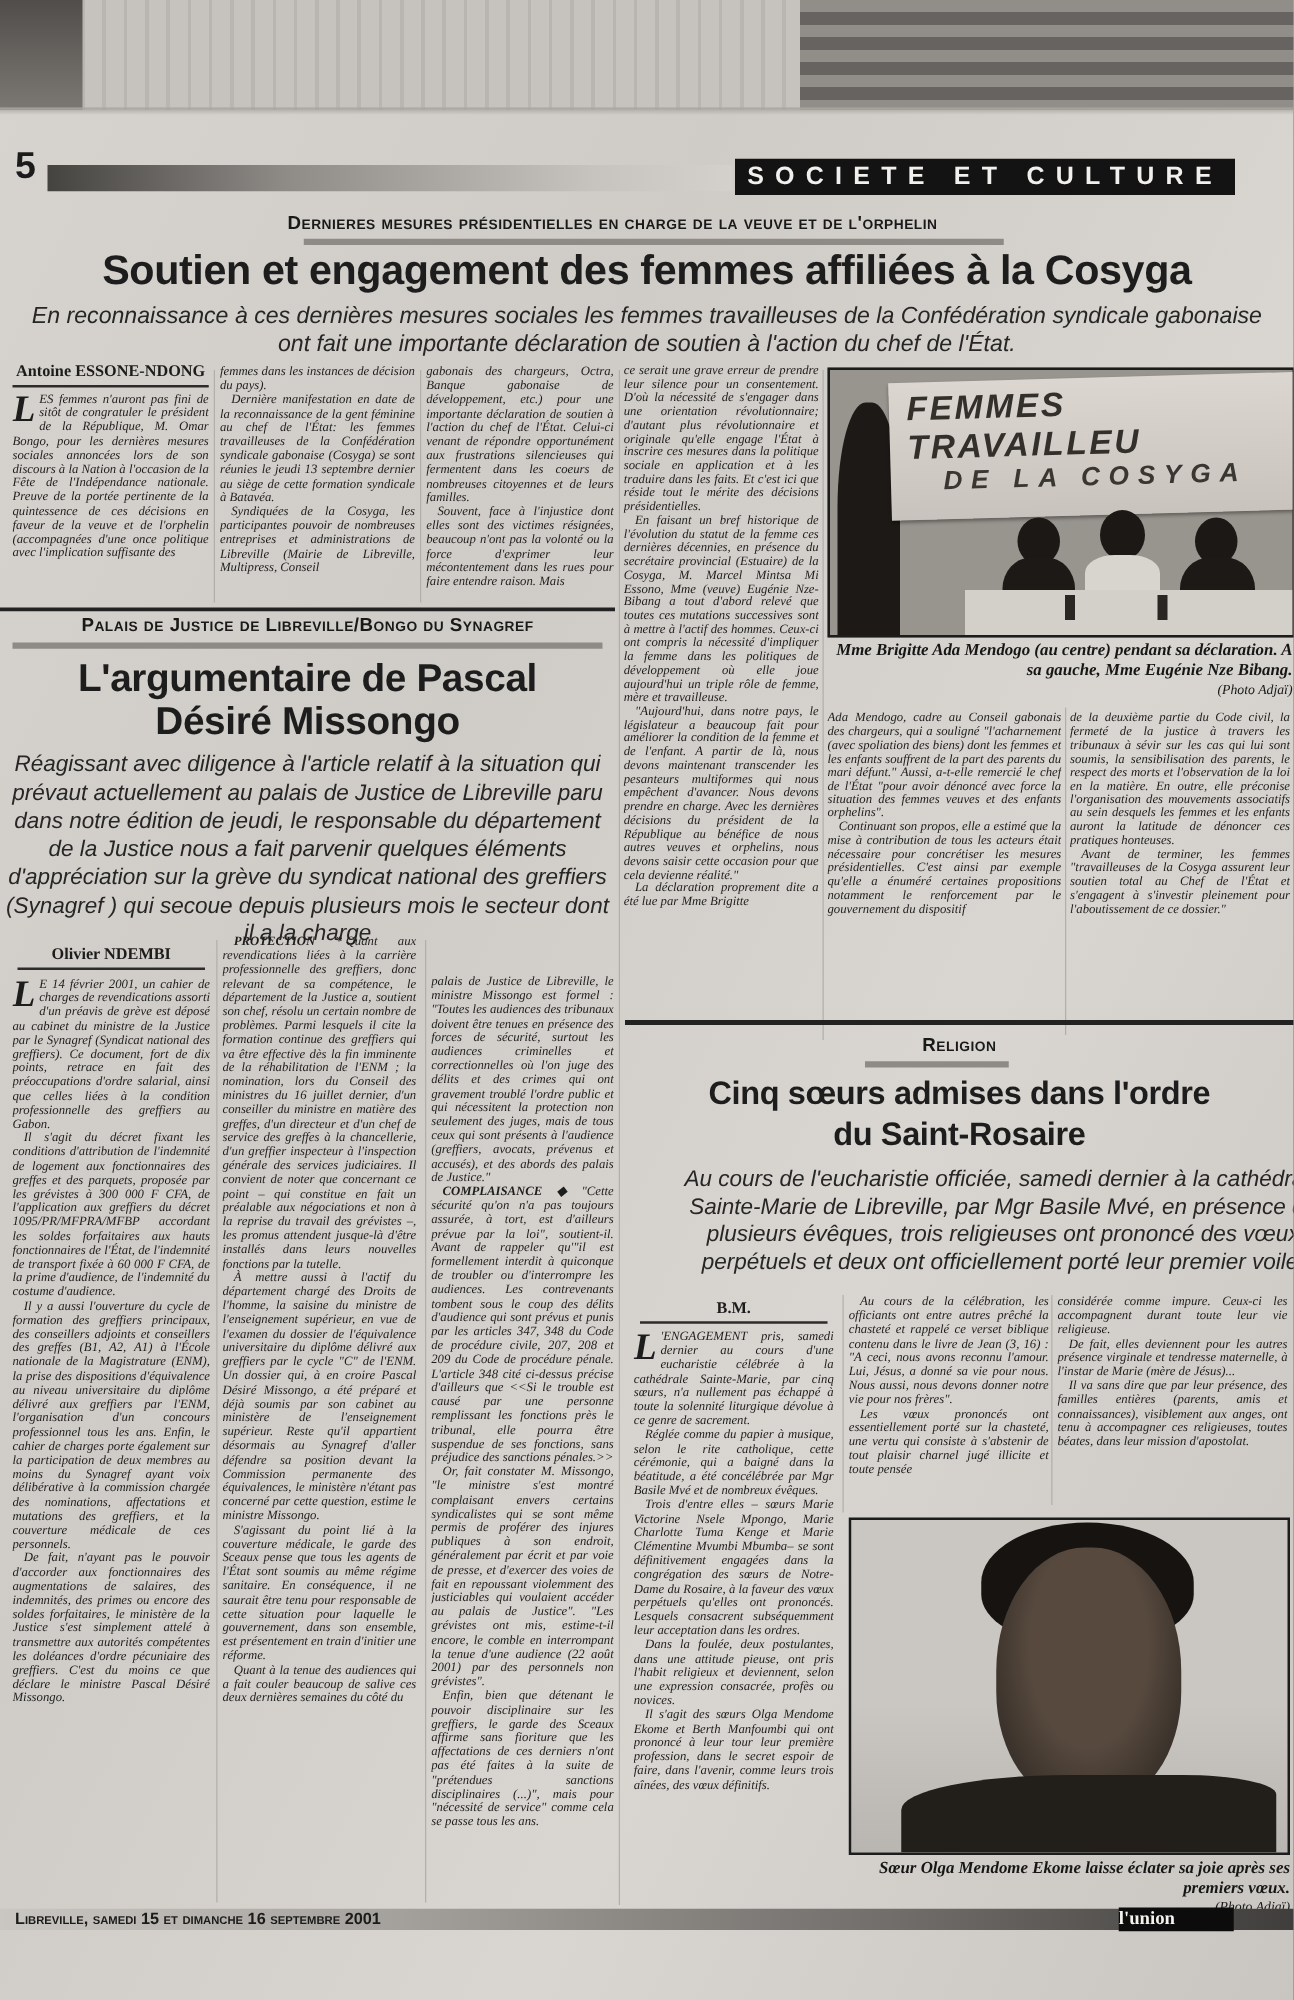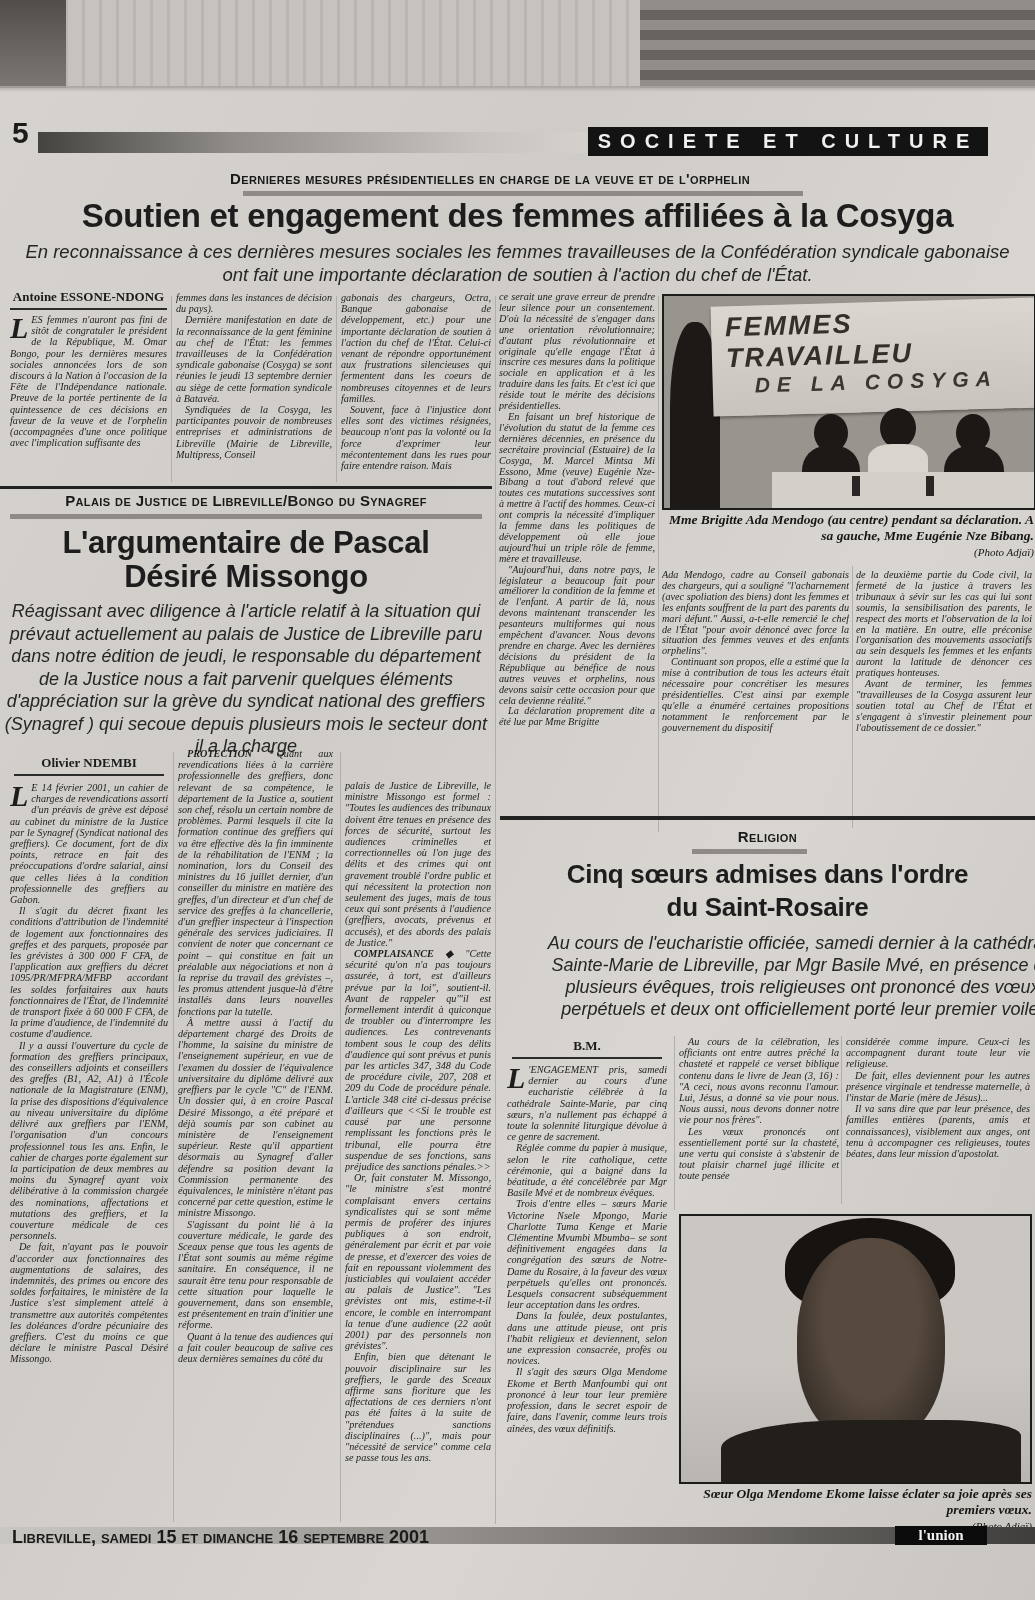--- a/index.html
+++ b/index.html
@@ -36,22 +36,22 @@
   .photo{border:2px solid #1c1c1c;overflow:hidden;background:#98948e;}
   .banner{background:linear-gradient(180deg,#dbd7d0,#c8c4bd);transform:rotate(-1.6deg);text-align:left;padding:6px 0 0 14px;box-shadow:0 2px 3px rgba(0,0,0,.35);}
   .banner .l1{font-family:"Liberation Sans",sans-serif;font-weight:bold;font-style:italic;font-size:27px;letter-spacing:2px;color:#33302c;}
   .banner .l2{font-family:"Liberation Sans",sans-serif;font-weight:bold;font-style:italic;font-size:21px;letter-spacing:7px;color:#3a3631;padding-left:28px;}
   .figure{background:#1d1916;border-radius:50% 50% 20% 20%;}
   .head{background:#1c1816;border-radius:50%;}
   .table-band{background:#d3d0c9;}
   .bottle{background:#2a2623;}
   
   .footer-band{background:linear-gradient(90deg,#cac7c2 0,#a5a29d 30%,#6f6c69 70%,#403e3c 100%);}
-  .footer-date{font-family:"Liberation Sans",sans-serif;font-weight:bold;font-variant:small-caps;font-size:18px;color:#1b1b1b;white-space:nowrap;}
-  .union{background:#0c0c0c;color:#f5f3f0;font-weight:bold;font-size:15px;text-align:center;line-height:19px;font-family:"Liberation Serif",serif;}
+  .footer-date{font-family:"Liberation Sans",sans-serif;font-weight:bold;font-variant:small-caps;font-size:13px;color:#1b1b1b;white-space:nowrap;}
+  .union{background:#0c0c0c;color:#f5f3f0;font-weight:bold;font-size:15px;line-height:19px;font-family:"Liberation Serif",serif;}
 </style>
 </head>
 <body>
 
 <div class="paper">
 
   <div class="abs strip"></div>
   <div class="abs strip-left"></div>
   <div class="abs strip-right"></div>
   <div class="abs strip-fade"></div>

